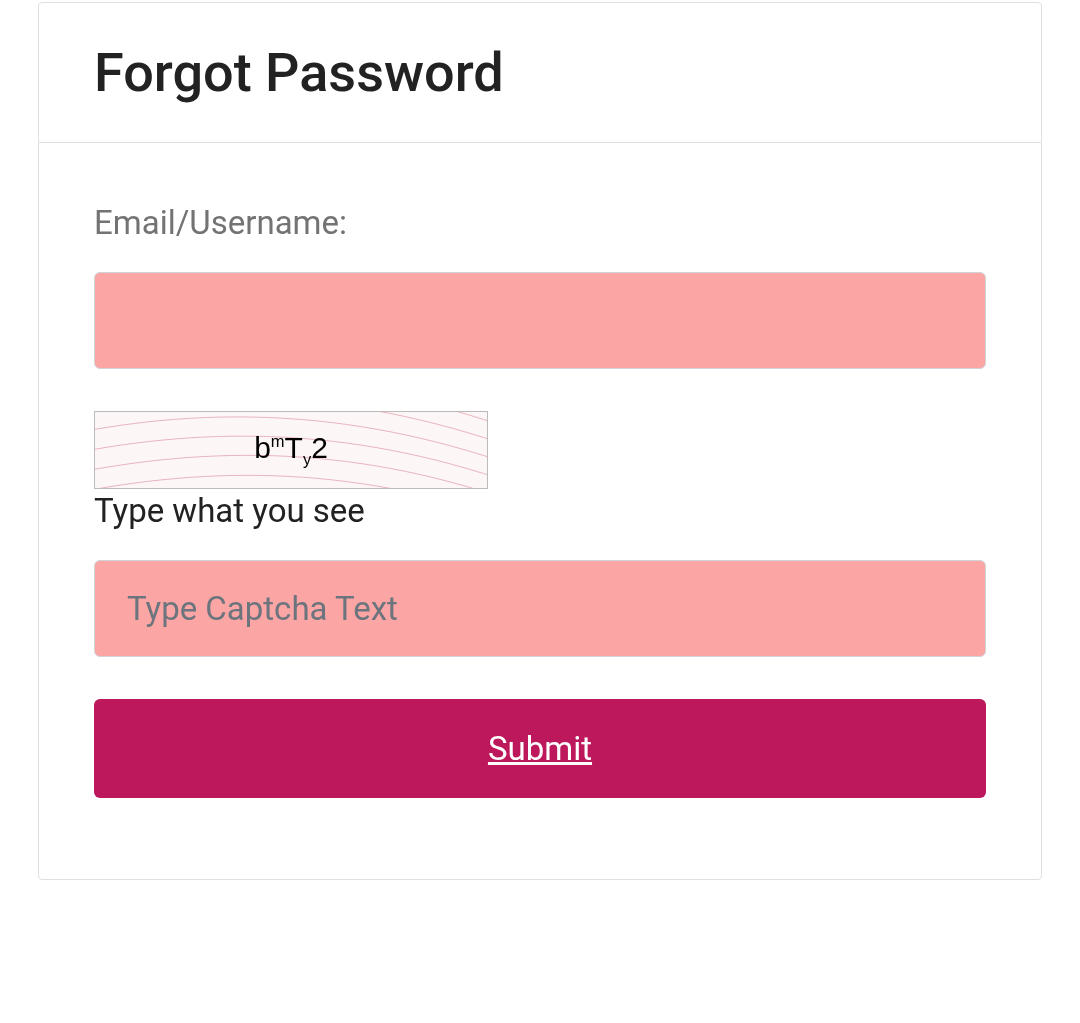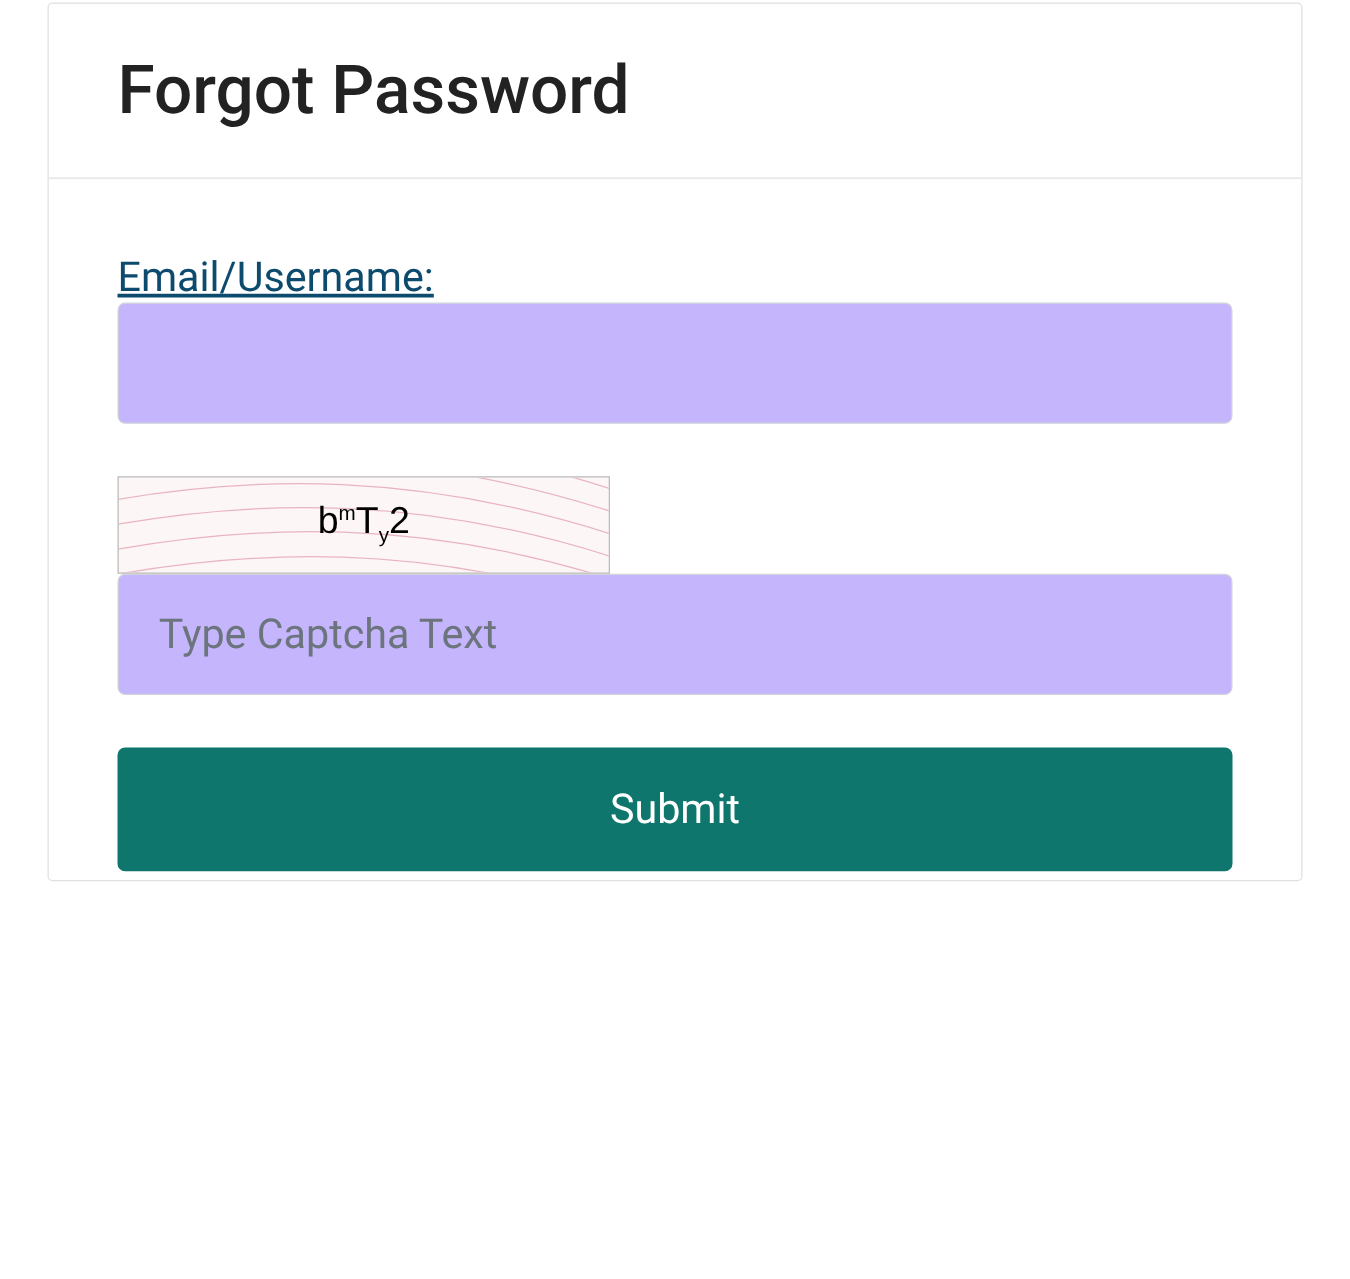--- a/index.html
+++ b/index.html
@@ -11,51 +11,51 @@
       font-family: -apple-system, BlinkMacSystemFont, "Segoe UI", Roboto, "Helvetica Neue", Arial, sans-serif;
       background: #fff;
       width: 1080px;
       height: 1023px;
     }
     .card {
       margin: 2px 38px 0 38px;
       border: 1px solid #e0e0e0;
       border-radius: 4px;
       background: #fff;
-      height: 703px;
+      height: 878px;
     }
     .card-header {
       padding: 38px 55px 38px 55px;
       border-bottom: 1px solid #e0e0e0;
     }
     .card-header h1 {
       font-size: 54px;
       font-weight: 500;
       color: #222;
     }
     .card-body {
       padding: 60px 55px 55px 55px;
     }
     .form-group {
       margin-bottom: 42px;
     }
     .form-label {
       display: block;
       font-size: 33px;
-      color: #0c4a6e;
-      text-decoration: underline;
+      color: #737373;
+      margin-bottom: 30px;
     }
     .form-control {
       width: 100%;
       font-size: 33px;
       padding: 28px 32px;
       border: 1px solid #ced4da;
       border-radius: 6px;
       color: #495057;
-      background: #c4b5fd;
+      background: #fca5a5;
       font-family: inherit;
     }
     .form-control::placeholder {
       color: #6c757d;
     }
     .captcha-image {
       width: 394px;
       height: 78px;
       border: 1px solid #bbb;
       background: #fdf6f6;
@@ -84,28 +84,29 @@
       vertical-align: sub;
     }
     .captcha-hint {
       font-size: 33px;
       color: #222;
       margin-top: 2px;
       margin-bottom: 30px;
     }
     .btn-submit {
       width: 100%;
-      background: #0f766e;
+      background: #be185d;
       color: #fff;
       border: none;
       border-radius: 6px;
       font-size: 33px;
       padding: 30px 0;
       cursor: pointer;
       font-family: inherit;
+      text-decoration: underline;
     }
     .links-row {
       margin-top: 42px;
       font-size: 33px;
       color: #222;
     }
     .links-row a {
       color: #0d6efd;
       text-decoration: none;
     }
@@ -129,20 +130,21 @@
         <svg width="394" height="78" viewBox="0 0 394 78" preserveAspectRatio="none" style="position:absolute;top:0;left:0;">
           <path d="M -40 85 C 100 55, 250 50, 420 110" stroke="#e9b4c2" stroke-width="1" fill="none"></path>
           <path d="M -40 65 C 100 35, 250 30, 420 90" stroke="#e9b4c2" stroke-width="1" fill="none"></path>
           <path d="M -40 45 C 100 15, 250 12, 420 72" stroke="#e9b4c2" stroke-width="1" fill="none"></path>
           <path d="M -40 25 C 100 -5, 250 -6, 420 54" stroke="#e9b4c2" stroke-width="1" fill="none"></path>
           <path d="M -40 5  C 100 -25, 250 -24, 420 36" stroke="#e9b4c2" stroke-width="1" fill="none"></path>
           <path d="M -40 -15 C 100 -45, 250 -42, 420 18" stroke="#e9b4c2" stroke-width="1" fill="none"></path>
         </svg>
         <span class="captcha-text">b<sup>m</sup>T<sub>y</sub>2</span>
       </div>
+      <div class="captcha-hint">Type what you see</div>
       <input type="text" class="form-control" placeholder="Type Captcha Text" style="">
     </div>
 
     <div class="form-group">
       <button class="btn-submit">Submit</button>
     </div>
 
 
   </div>
 </div>

